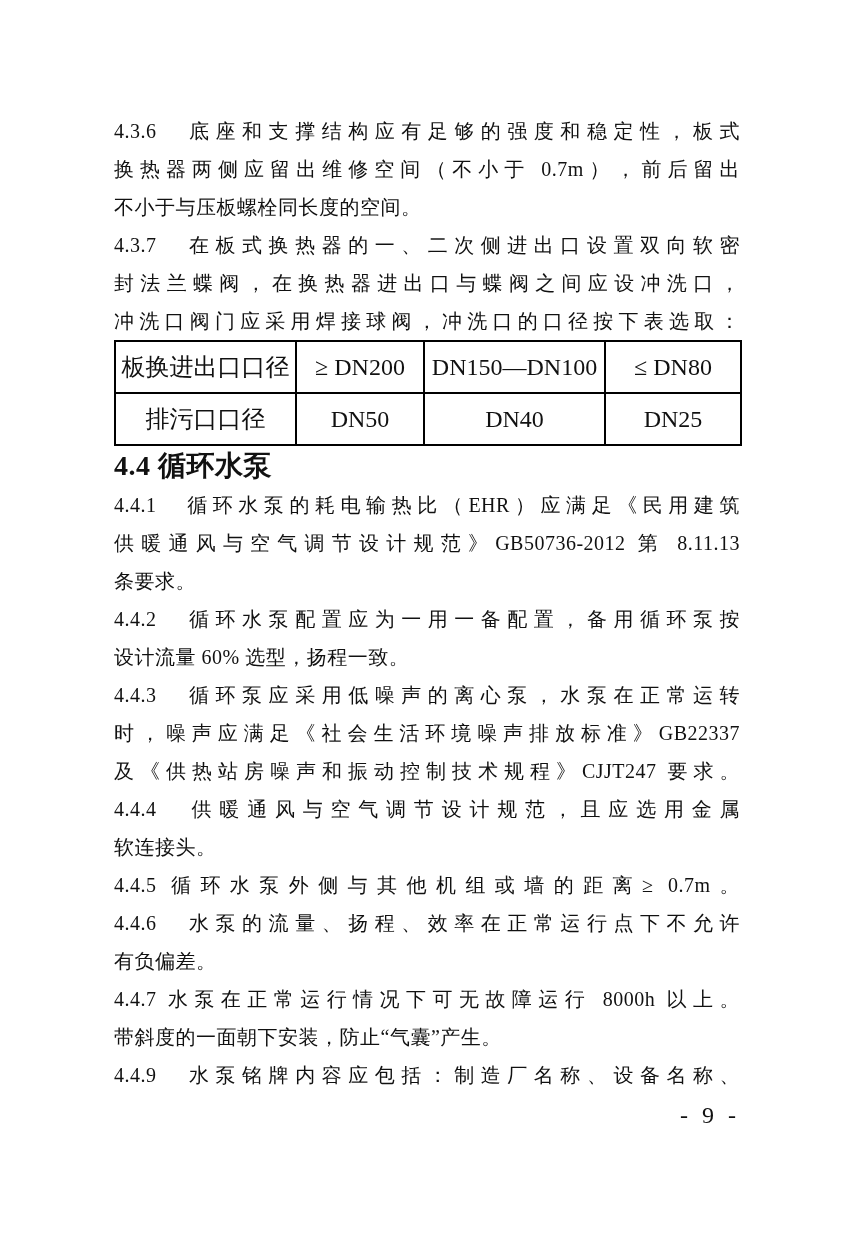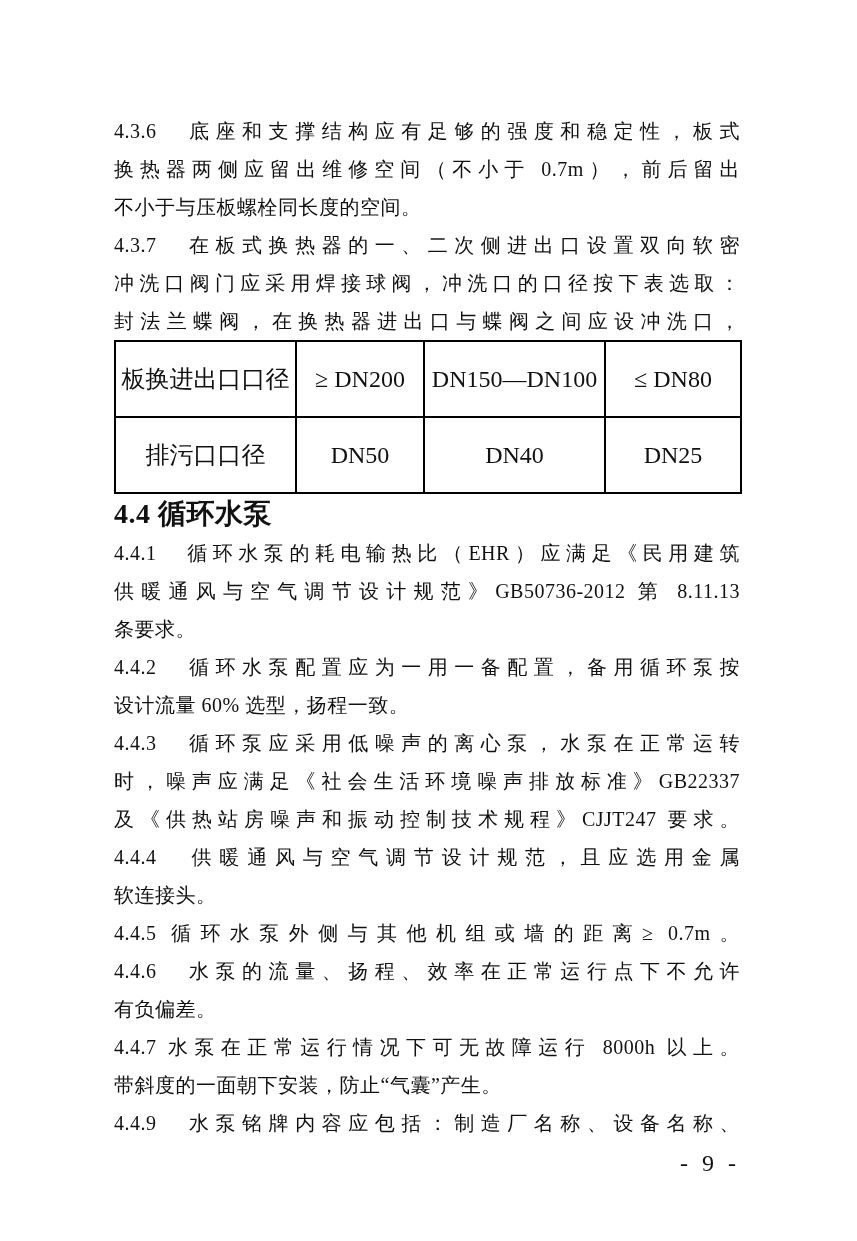--- a/index.html
+++ b/index.html
@@ -33,21 +33,21 @@
     border-collapse: collapse;
     table-layout: fixed;
     margin: 0;
   }
   table.tbl td {
     border: 2px solid #000000;
     height: 50px;
     text-align: center;
     vertical-align: middle;
     font-size: 24px;
-    padding: 12px 2px;
+    padding: 0 2px;
     overflow: hidden;
   }
   .heading {
     font-size: 28px;
     font-weight: bold;
     line-height: 40px;
     height: 40px;
     margin: 0;
     letter-spacing: 0.5px;
   }
@@ -65,22 +65,22 @@
 <div class="content">
 
   <div class="para">
     <div class="ln j">4.3.6　底座和支撑结构应有足够的强度和稳定性，板式</div>
     <div class="ln j">换热器两侧应留出维修空间（不小于 0.7m），前后留出</div>
     <div class="ln">不小于与压板螺栓同长度的空间。</div>
   </div>
 
   <div class="para">
     <div class="ln j">4.3.7　在板式换热器的一、二次侧进出口设置双向软密</div>
+    <div class="ln j">封法兰蝶阀，在换热器进出口与蝶阀之间应设冲洗口，</div>
     <div class="ln j">冲洗口阀门应采用焊接球阀，冲洗口的口径按下表选取：</div>
-    <div class="ln j">封法兰蝶阀，在换热器进出口与蝶阀之间应设冲洗口，</div>
   </div>
 
   <table class="tbl">
     <colgroup>
       <col style="width:181px">
       <col style="width:128px">
       <col style="width:181px">
       <col style="width:136px">
     </colgroup>
     <tbody>

